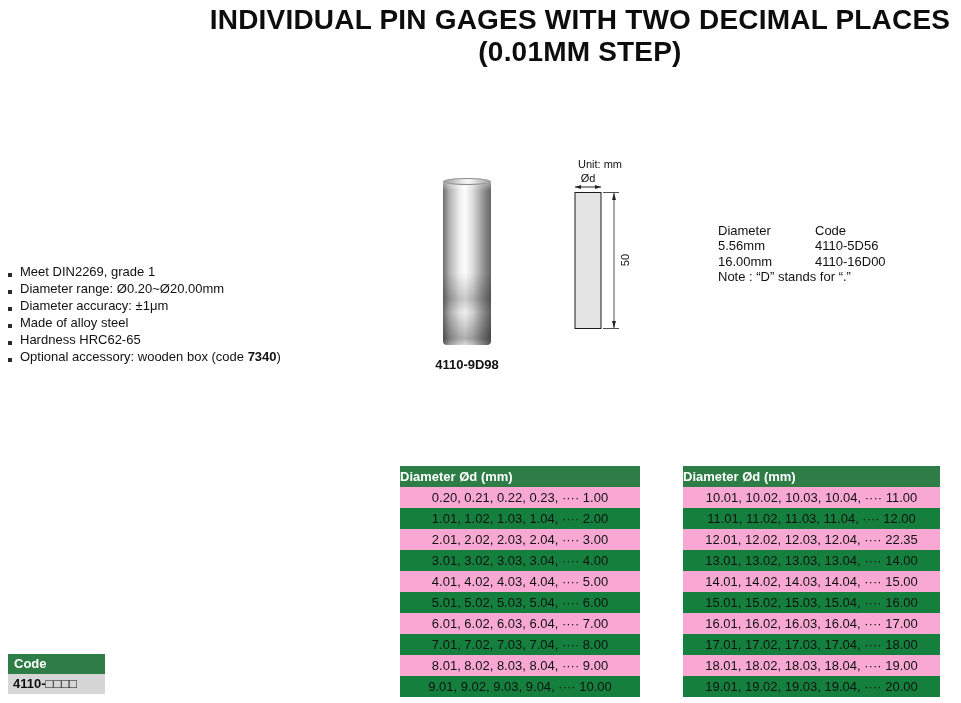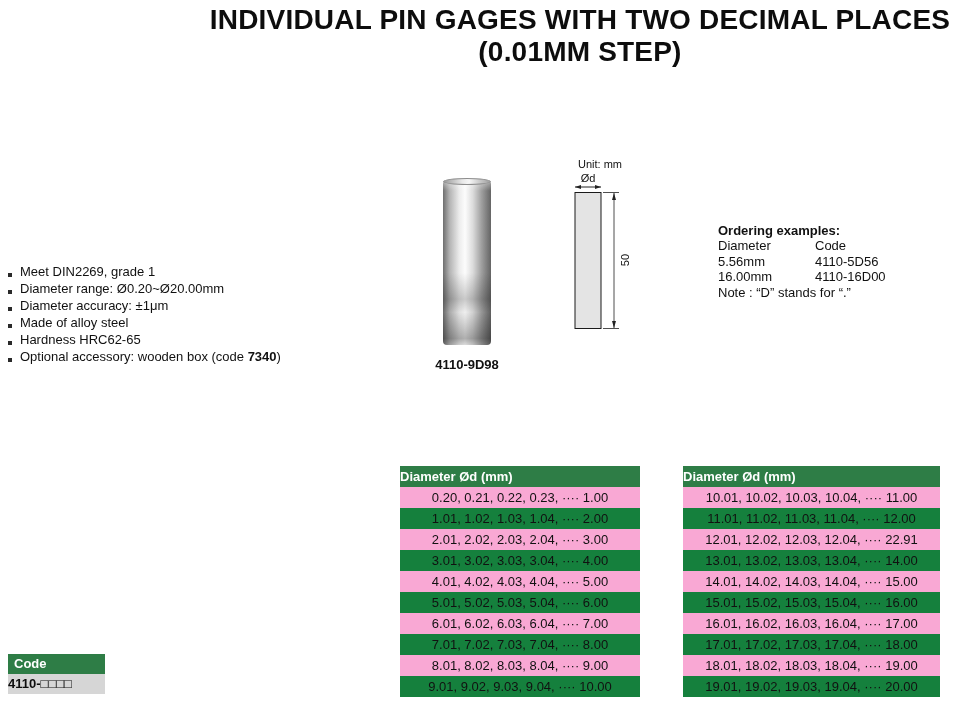--- a/index.html
+++ b/index.html
@@ -39,21 +39,21 @@
 
   
   .ordering { position:absolute; left:718px; top:223px; font-size:13px; line-height:15.4px; width:230px; }
   .ord-title { font-weight:700; }
   .ord-row { display:flex; }
   .ord-c1 { width:97px; }
 
   
   .code-box { position:absolute; left:8px; top:654px; width:97px; font-size:13px; }
   .code-head { background:#2e7d46; color:#fff; font-weight:700; height:20px; line-height:20px; padding-left:6px; }
-  .code-val  { background:#d6d6d6; color:#0d0d0d; font-weight:700; height:20px; line-height:20px; }
+  .code-val  { background:#d6d6d6; color:#0d0d0d; font-weight:700; height:20px; line-height:20px; padding-left:5px; }
 
   
   .dtable { position:absolute; top:466px; font-size:13px; }
   .t-left  { left:400px; width:240px; }
   .t-right { left:683px; width:257px; }
   .thead { height:21px; line-height:21px; background:#2e7d46; color:#fff; font-weight:700; }
   .trow  { height:21px; line-height:21px; text-align:center; background:#15803d; }
   .trow:nth-child(2n) { background:#f9a8d4; }
 </style>
 </head>
@@ -106,21 +106,20 @@
     <rect x="2" y="20.5" width="26" height="136" fill="#e4e4e4" stroke="#1a1a1a" stroke-width="1"></rect>
     <line x1="30" y1="20.5" x2="46" y2="20.5" stroke="#222" stroke-width="0.8"></line>
     <line x1="30" y1="156.5" x2="46" y2="156.5" stroke="#222" stroke-width="0.8"></line>
     <line x1="41" y1="21" x2="41" y2="156" stroke="#222" stroke-width="0.8"></line>
     <polygon points="41,21 39,28 43,28" fill="#222"></polygon>
     <polygon points="41,156 39,149 43,149" fill="#222"></polygon>
     <text x="52" y="92" font-size="11" text-anchor="middle" fill="#111" transform="rotate(-90 52 88)">50</text>
   </svg>
 
   <div class="ordering">
-    <div class="ord-title">Ordering examples:</div>
     <div class="ord-row">
       <span class="ord-c1">Diameter</span>
       <span class="ord-c2">Code</span>
     </div>
     <div class="ord-row">
       <span class="ord-c1">5.56mm</span>
       <span class="ord-c2">4110-5D56</span>
     </div>
     <div class="ord-row">
       <span class="ord-c1">16.00mm</span>
@@ -145,21 +144,21 @@
     <div class="trow">6.01, 6.02, 6.03, 6.04, ···· 7.00</div>
     <div class="trow">7.01, 7.02, 7.03, 7.04, ···· 8.00</div>
     <div class="trow">8.01, 8.02, 8.03, 8.04, ···· 9.00</div>
     <div class="trow">9.01, 9.02, 9.03, 9.04, ···· 10.00</div>
   </div>
 
   <div class="dtable t-right">
     <div class="thead">Diameter Ød (mm)</div>
     <div class="trow">10.01, 10.02, 10.03, 10.04, ···· 11.00</div>
     <div class="trow">11.01, 11.02, 11.03, 11.04, ···· 12.00</div>
-    <div class="trow">12.01, 12.02, 12.03, 12.04, ···· 22.91</div>
+    <div class="trow">12.01, 12.02, 12.03, 12.04, ···· 22.35</div>
     <div class="trow">13.01, 13.02, 13.03, 13.04, ···· 14.00</div>
     <div class="trow">14.01, 14.02, 14.03, 14.04, ···· 15.00</div>
     <div class="trow">15.01, 15.02, 15.03, 15.04, ···· 16.00</div>
     <div class="trow">16.01, 16.02, 16.03, 16.04, ···· 17.00</div>
     <div class="trow">17.01, 17.02, 17.03, 17.04, ···· 18.00</div>
     <div class="trow">18.01, 18.02, 18.03, 18.04, ···· 19.00</div>
     <div class="trow">19.01, 19.02, 19.03, 19.04, ···· 20.00</div>
   </div>
 
 </div>

